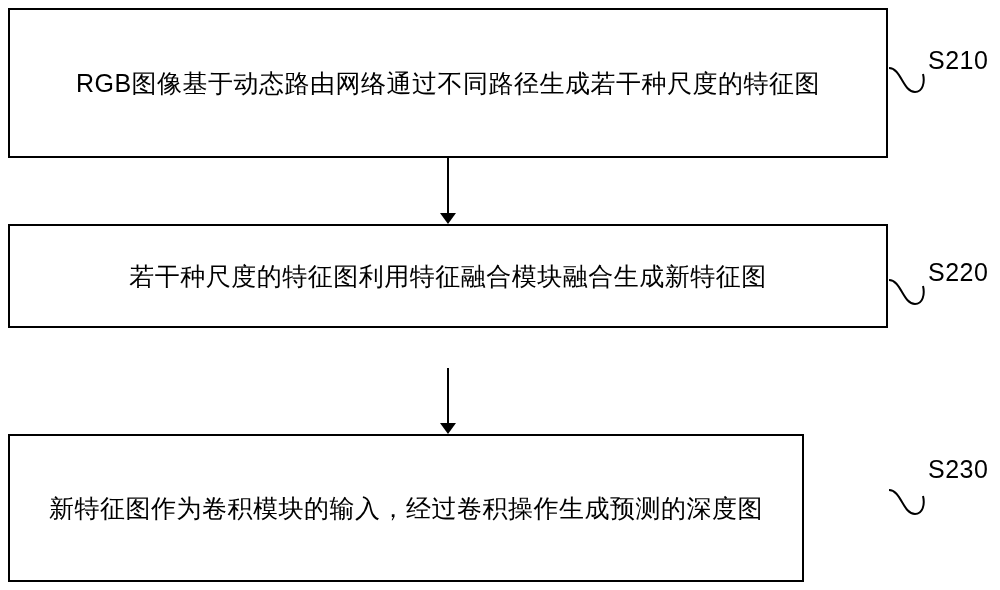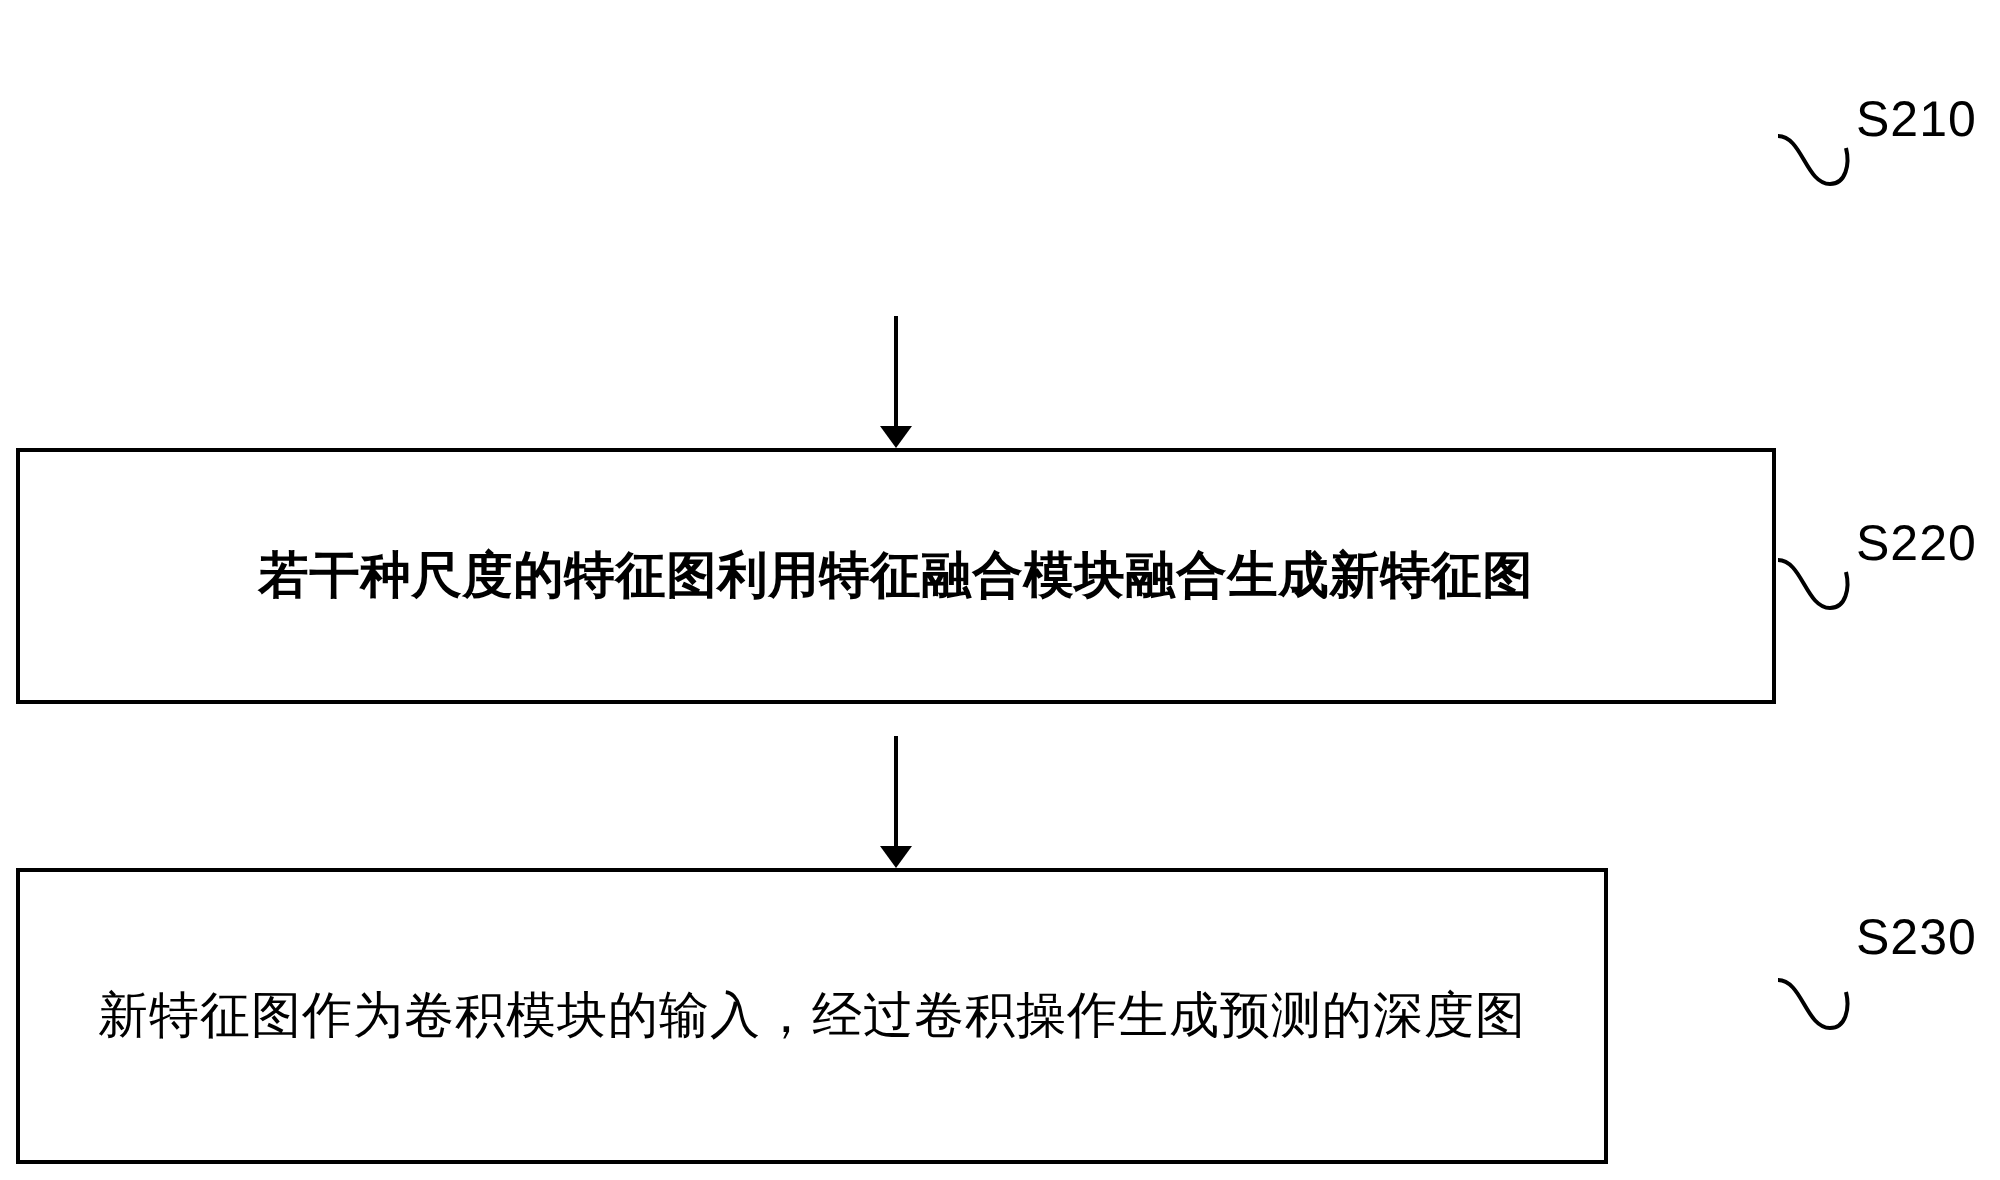--- a/index.html
+++ b/index.html
@@ -29,21 +29,21 @@
   }
   .step-text {
     font-size: 25px;
     line-height: 44px;
     color: #000000;
     padding: 0 26px;
     letter-spacing: 0.5px;
     font-family: "Liberation Sans", "DejaVu Sans", sans-serif;
   }
   .step-1 { left: 8px;  top: 8px;   width: 880px; height: 150px; }
-  .step-2 { left: 8px;  top: 224px; width: 880px; height: 128px; font-weight: bold; }
+  .step-2 { left: 8px;  top: 224px; width: 880px; height: 104px; }
   .step-3 { left: 8px;  top: 434px; width: 796px; height: 148px; }
 
   .arrow {
     position: absolute;
     left: 447px;
     width: 2px;
     background: #000000;
   }
   .arrow-1 { top: 158px; height: 56px; }
   .arrow-2 { top: 368px; height: 56px; }
@@ -75,20 +75,23 @@
   }
   .leader-1 { top: 62px; }
   .leader-2 { top: 274px; }
   .leader-3 { top: 484px; }
 </style>
 </head>
 <body>
 
 <div class="page">
 
+  <div class="flow-step step-1">
+    <div class="step-text">RGB图像基于动态路由网络通过不同路径生成若干种尺度的特征图</div>
+  </div>
 
   <div class="arrow arrow-1">
     <div class="arrow-head"></div>
   </div>
 
   <div class="flow-step step-2">
     <div class="step-text">若干种尺度的特征图利用特征融合模块融合生成新特征图</div>
   </div>
 
   <div class="arrow arrow-2">

